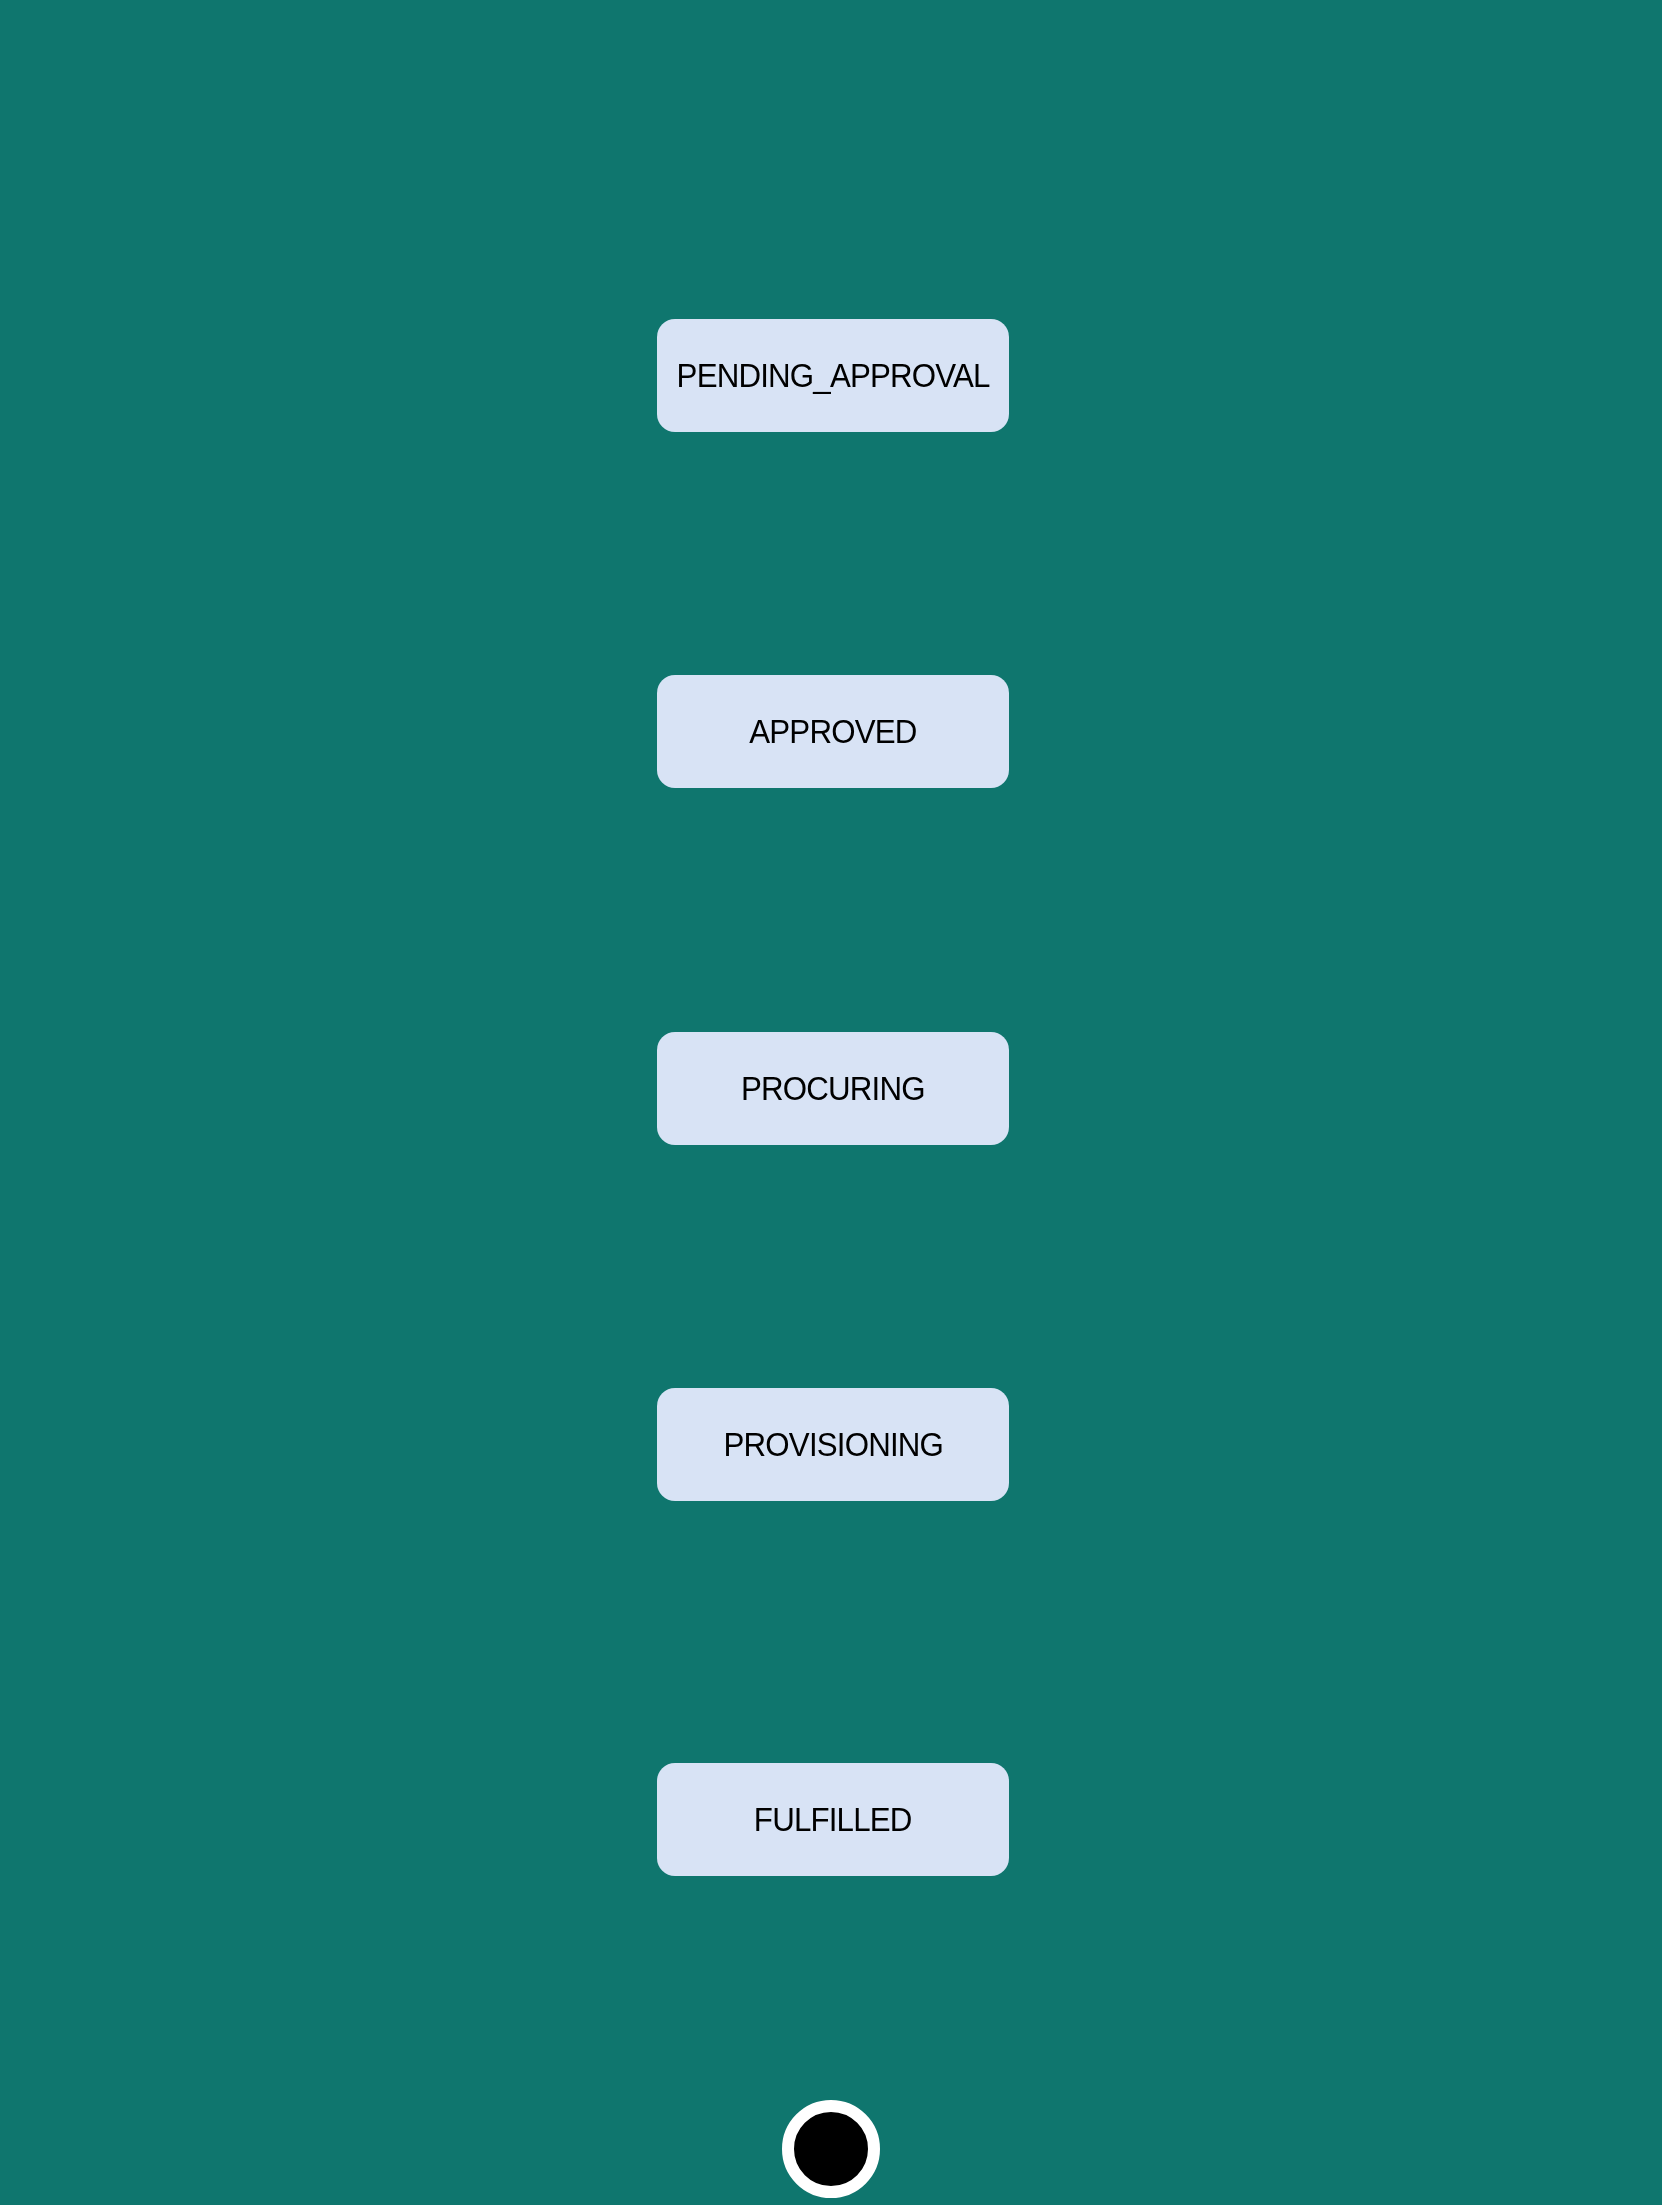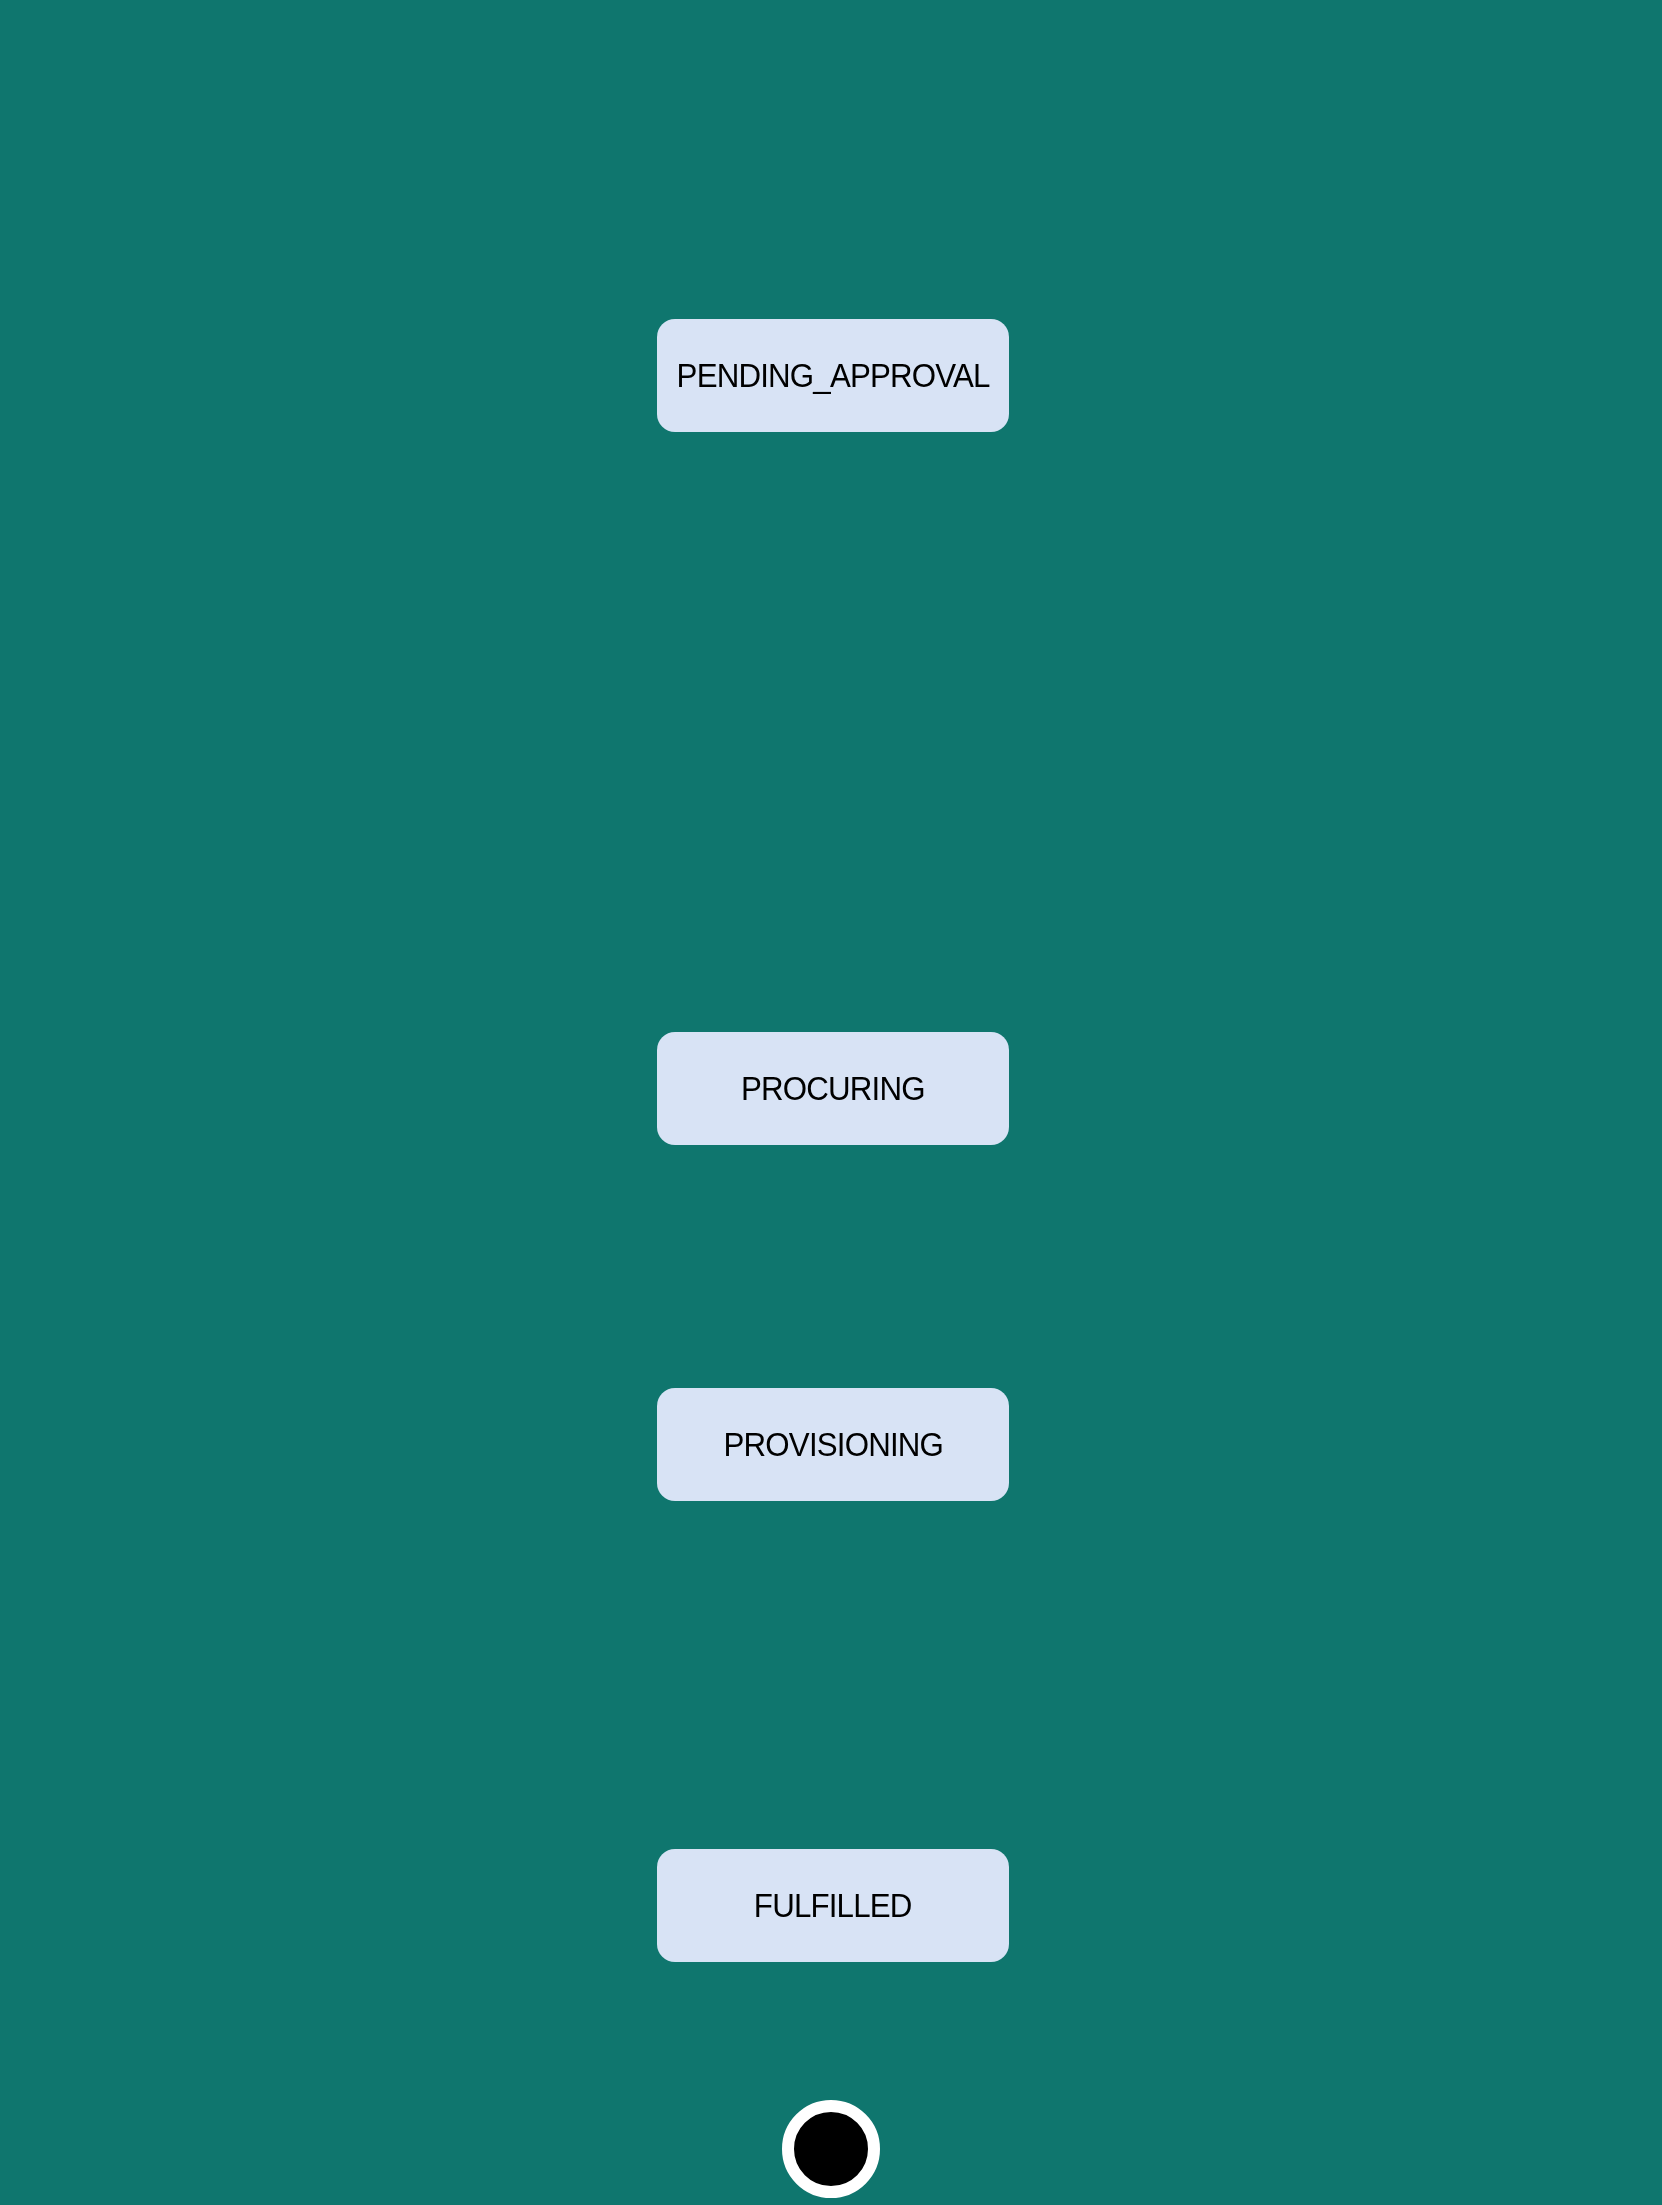--- a/index.html
+++ b/index.html
@@ -32,21 +32,21 @@
     font-size: 34px;
     font-weight: 400;
     letter-spacing: -0.9px;
     white-space: nowrap;
     transform: scaleX(0.92);
   }
   .node-1 { top: 319px; }
   .node-2 { top: 675px; }
   .node-3 { top: 1032px; }
   .node-4 { top: 1388px; }
-  .node-5 { top: 1849px; }
+  .node-5 { top: 1763px; }
   .final-state {
     position: absolute;
     left: 782px;
     top: 2100px;
     width: 74px;
     height: 74px;
     border: 12px solid #ffffff;
     border-radius: 50%;
     background: #000000;
     box-sizing: content-box;
@@ -54,20 +54,23 @@
 </style>
 </head>
 <body>
 
 <div class="canvas">
 
   <div class="state-node node-1">
     <span class="label">PENDING_APPROVAL</span>
   </div>
 
+  <div class="state-node node-2">
+    <span class="label">APPROVED</span>
+  </div>
 
   <div class="state-node node-4">
     <span class="label">PROVISIONING</span>
   </div>
 
   <div class="state-node node-3">
     <span class="label">PROCURING</span>
   </div>
 
   <div class="state-node node-5">

